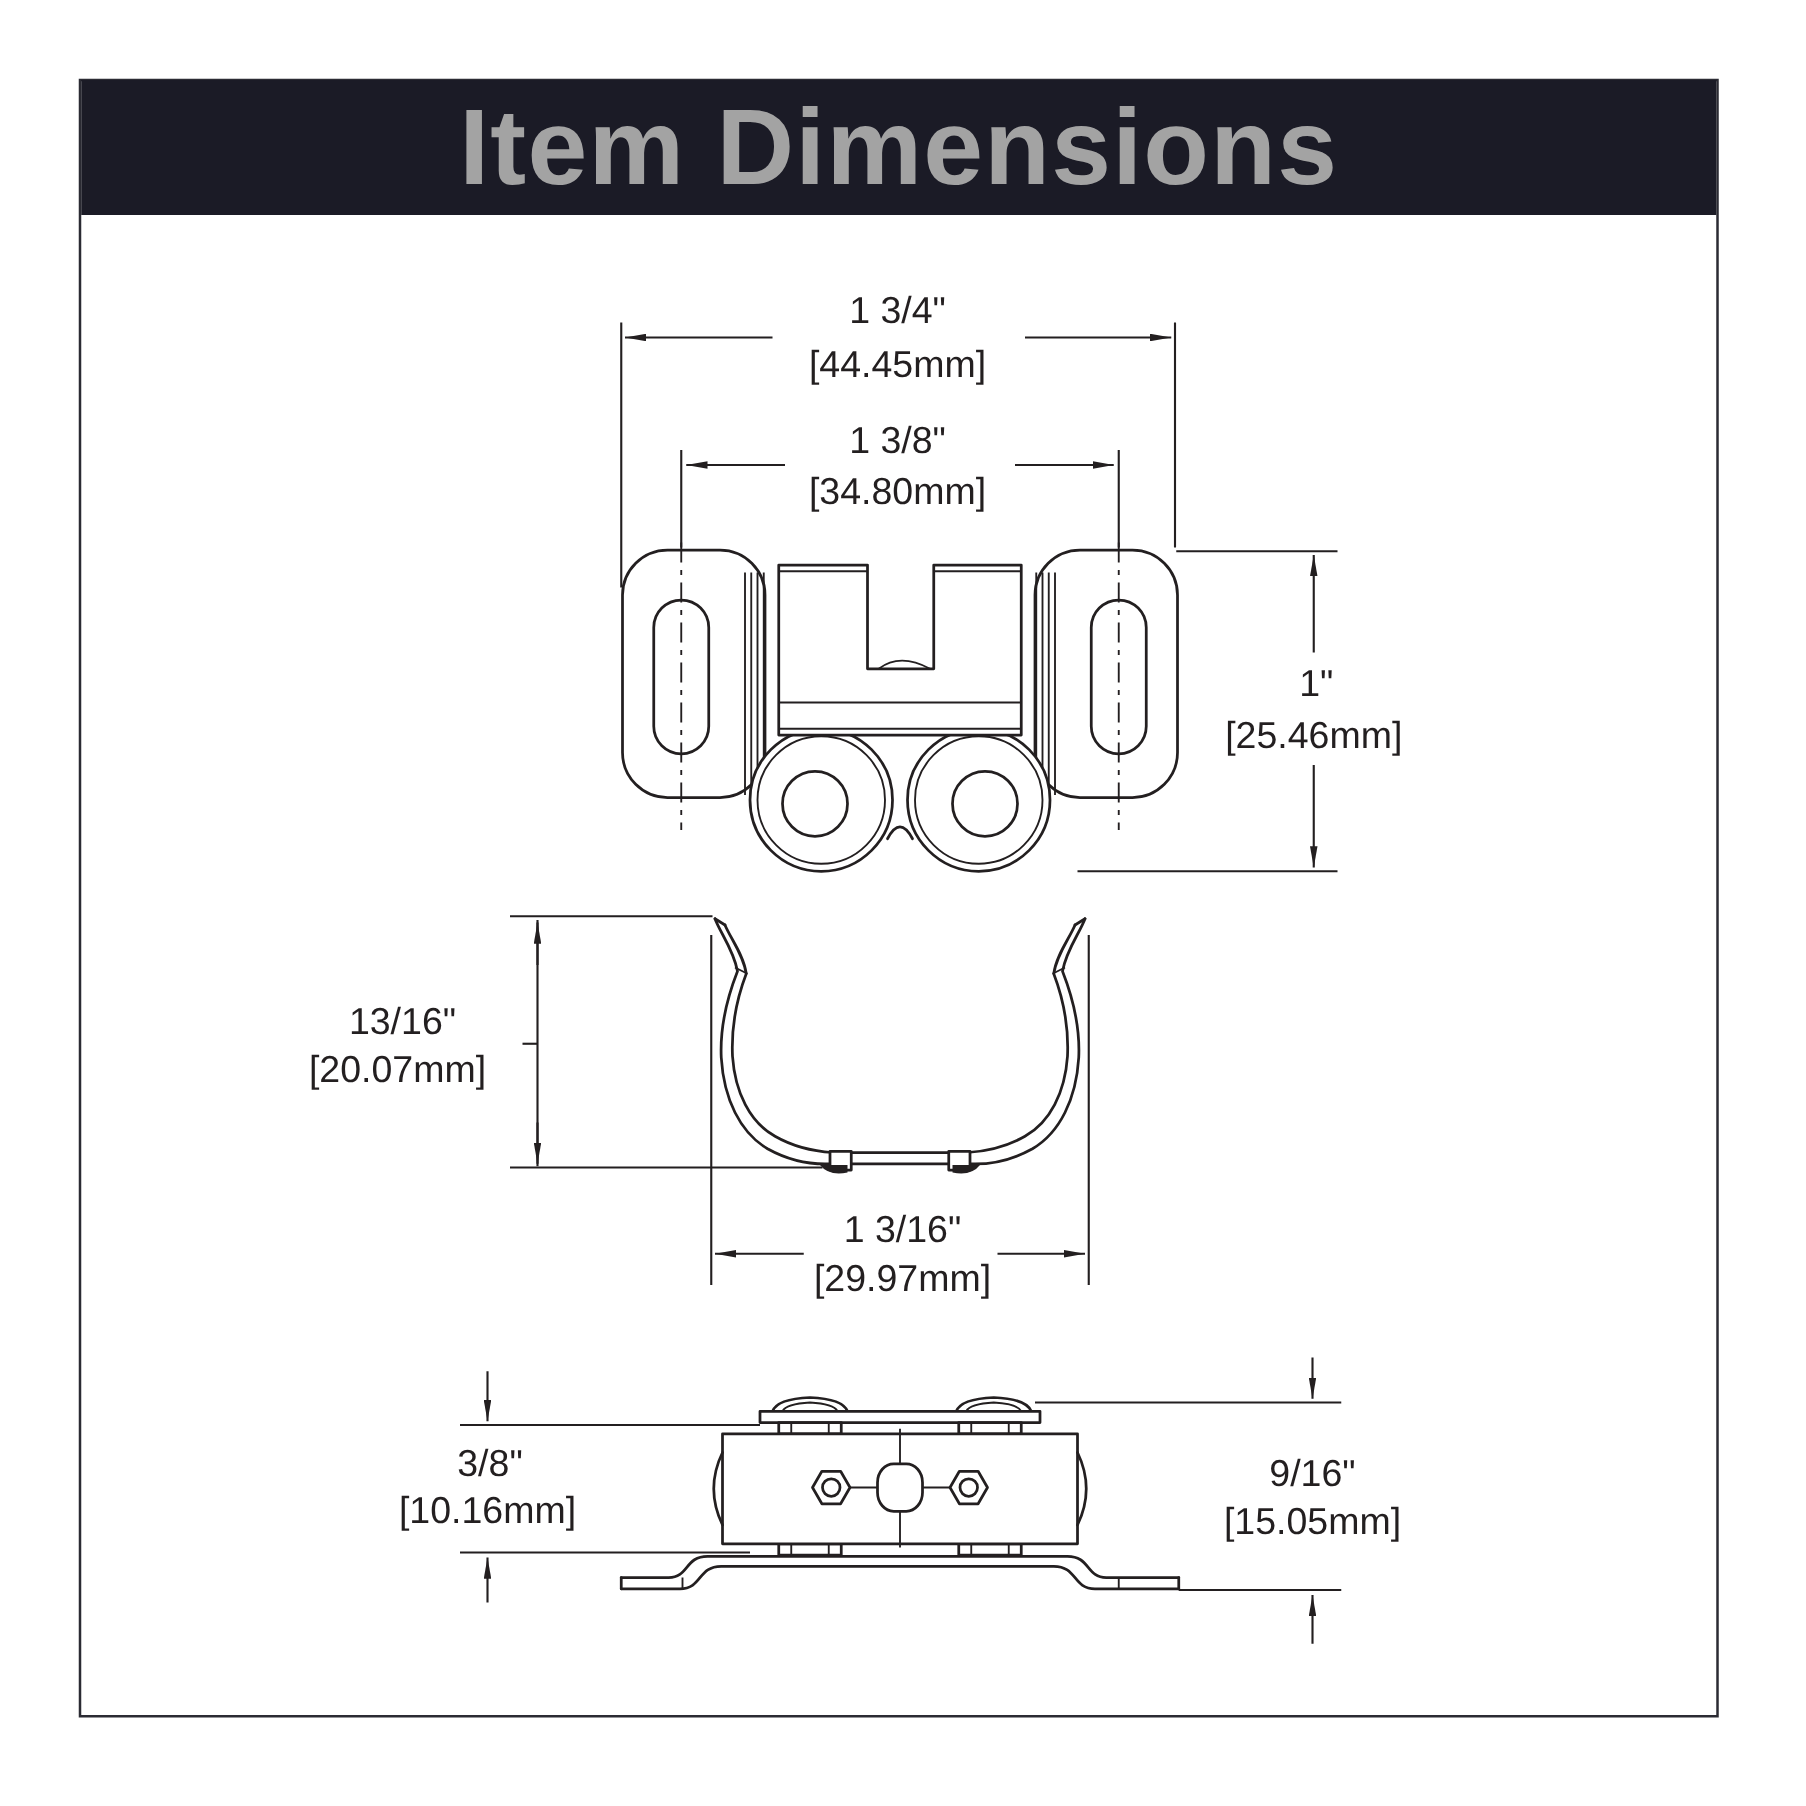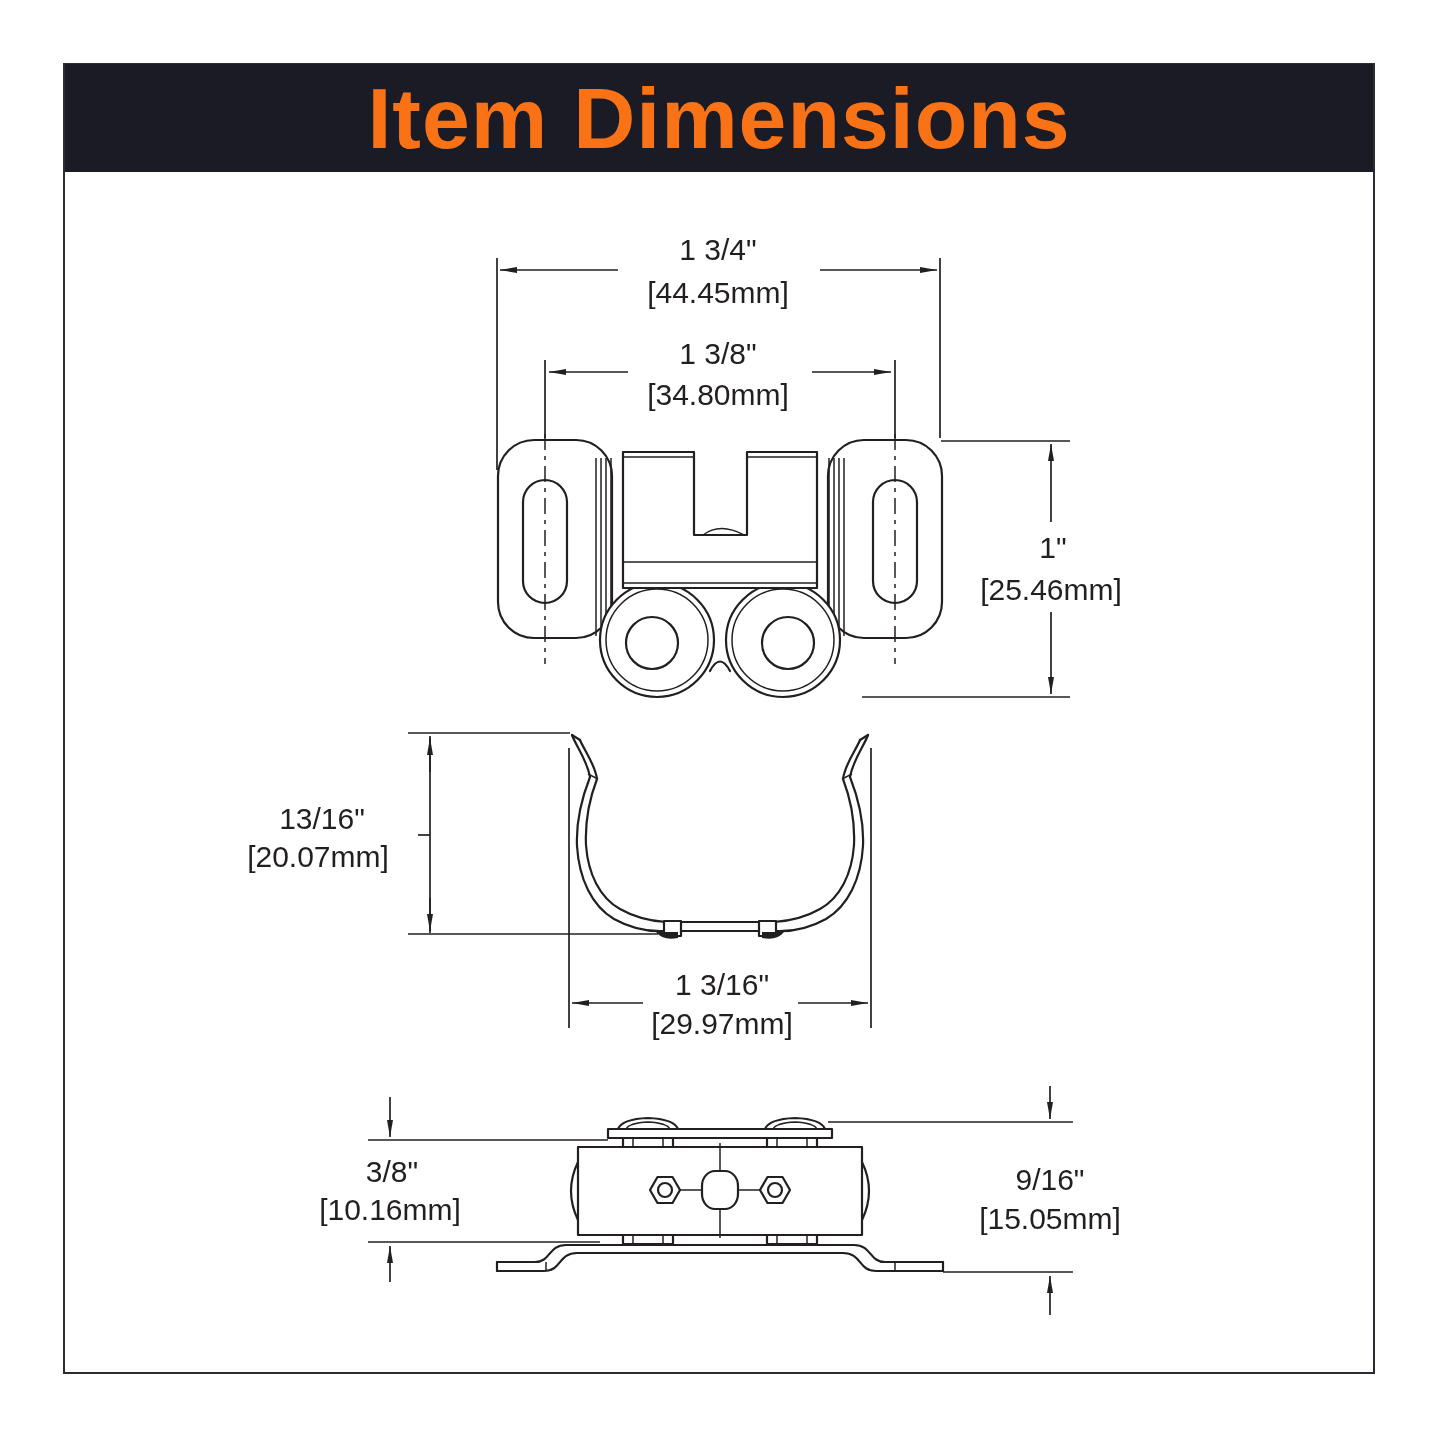--- a/index.html
+++ b/index.html
@@ -1,19 +1,19 @@
 <!DOCTYPE html>
 <html><head>
 <meta charset="utf-8">
 <style>
   html,body{margin:0;padding:0;background:#ffffff;}
   body{width:1445px;height:1445px;position:relative;font-family:"Liberation Sans",sans-serif;}
   .frame{position:absolute;left:63px;top:63px;width:1308px;height:1307px;border:2px solid #2b2b33;background:#ffffff;}
   .titlebar{position:absolute;left:65px;top:64px;width:1308px;height:108px;background:#1b1b26;display:flex;align-items:center;justify-content:center;}
-  .titlebar h1{margin:0;color:#f97316;font-size:86px;font-weight:bold;letter-spacing:1px;font-family:"Liberation Sans",sans-serif;text-align:right;}
+  .titlebar h1{margin:0;color:#a3a3a3;font-size:86px;font-weight:bold;letter-spacing:1px;font-family:"Liberation Sans",sans-serif;text-align:right;}
   svg{position:absolute;left:0;top:0;}
   .part{fill:none;stroke:#231f20;stroke-width:2.2;stroke-linejoin:round;stroke-linecap:round;}
   .partw{fill:#ffffff;stroke:#231f20;stroke-width:2.2;stroke-linejoin:round;}
   .thin{fill:none;stroke:#231f20;stroke-width:1.5;}
   .dimline{fill:none;stroke:#231f20;stroke-width:1.7;}
   .ext{fill:none;stroke:#231f20;stroke-width:1.7;}
   .cline{fill:none;stroke:#231f20;stroke-width:1.5;stroke-dasharray:16 6 4 6;}
   .dimtext{font-size:30px;fill:#231f20;text-anchor:middle;dominant-baseline:central;font-family:"Liberation Sans",sans-serif;}
   .wedge{fill:#231f20;stroke:none;}
 </style>

